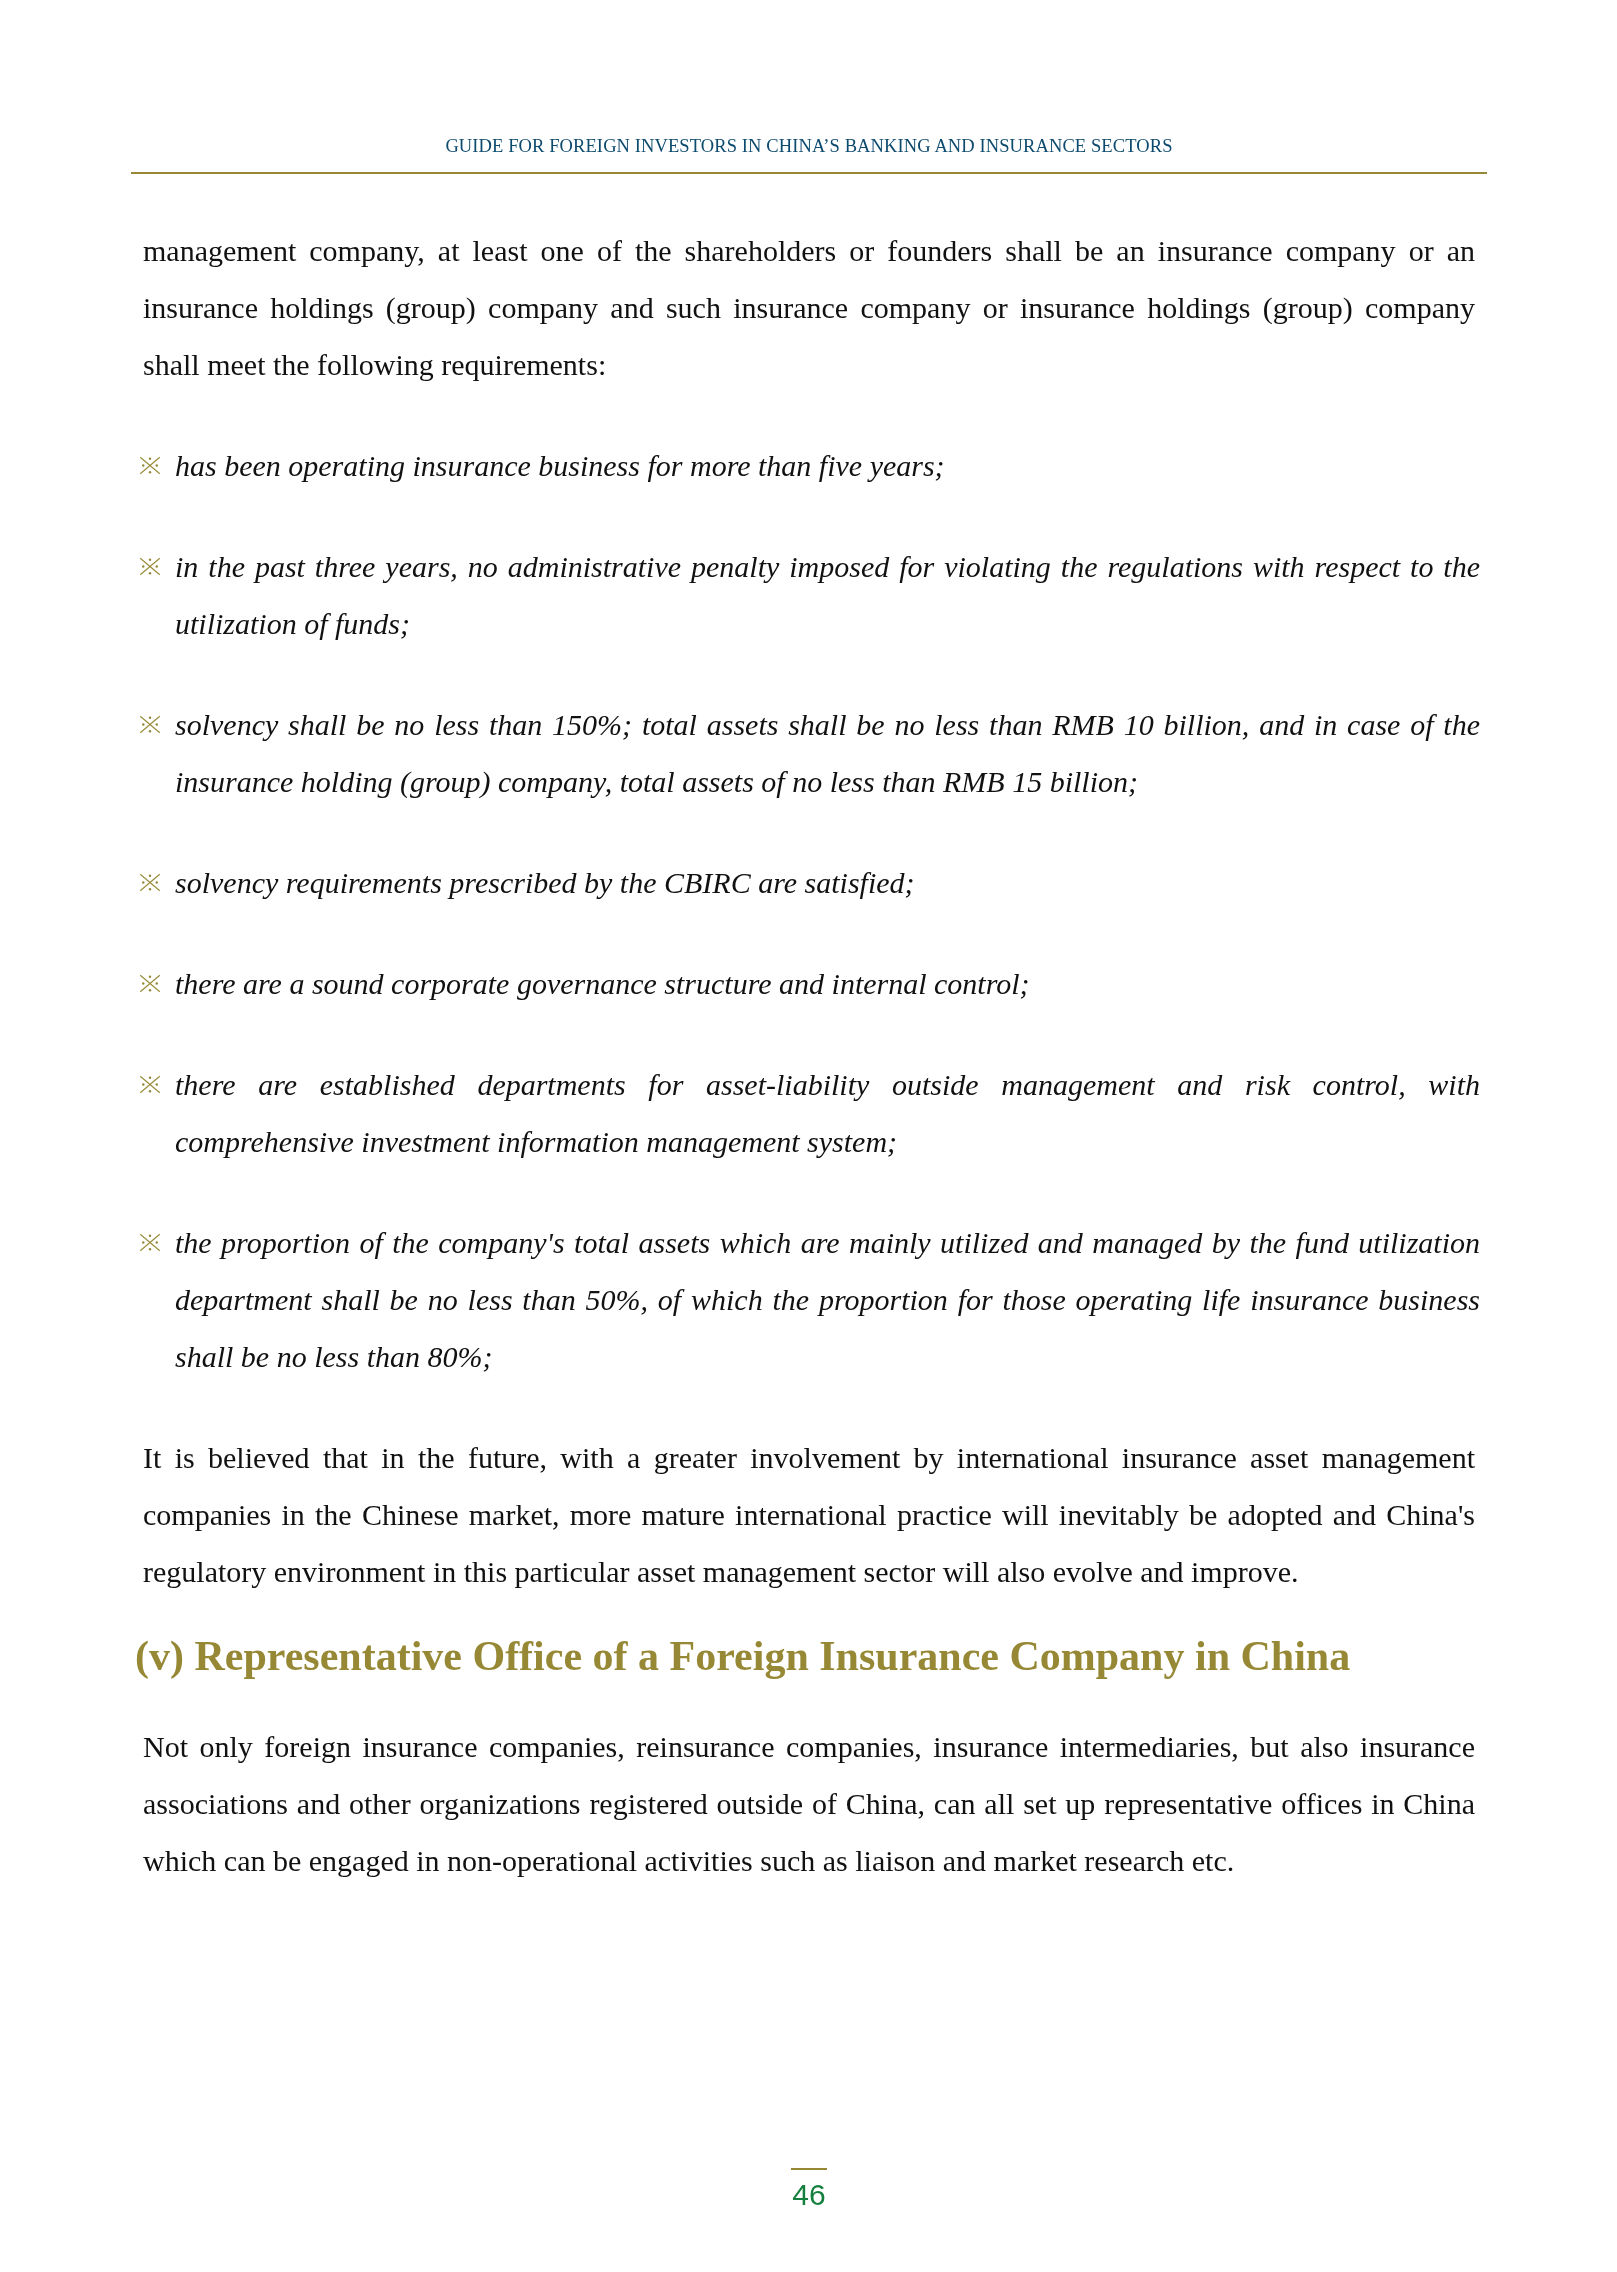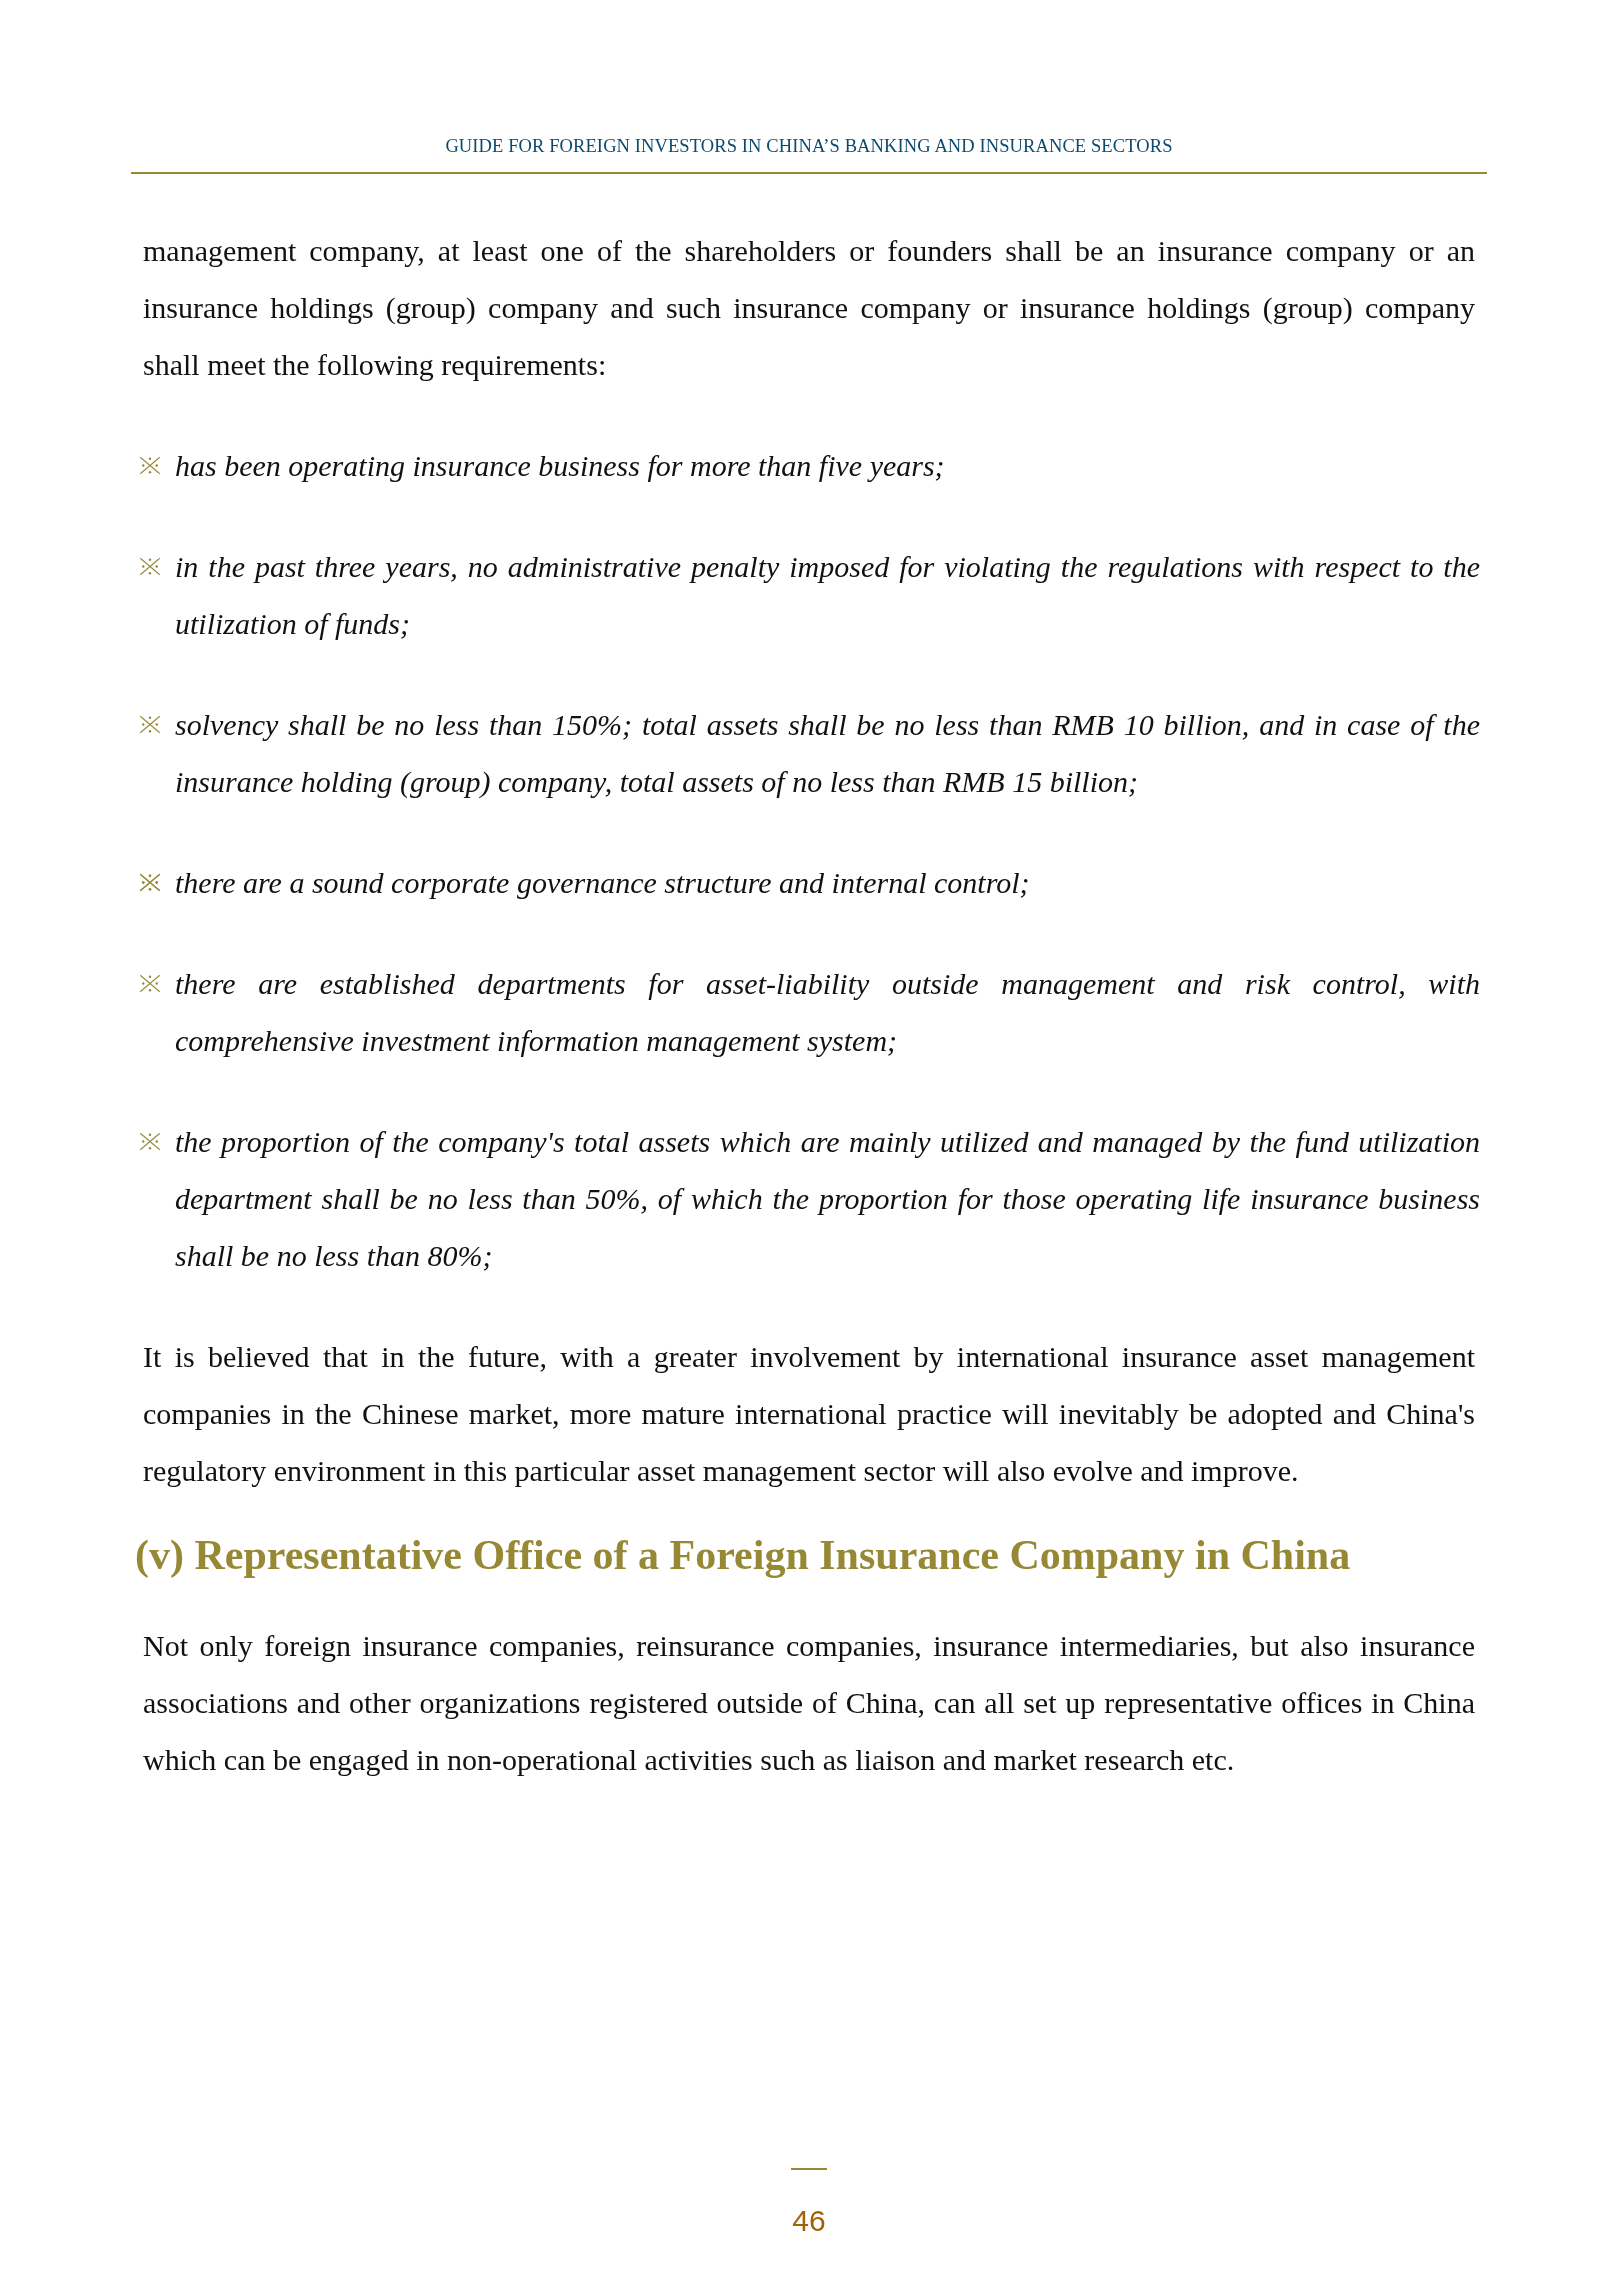--- a/index.html
+++ b/index.html
@@ -93,25 +93,25 @@
     top: 2168px;
     text-align: center;
   }
   .footer-rule {
     width: 36px;
     height: 2.2px;
     background: #968834;
     margin: 0 auto;
   }
   .page-number {
-    margin-top: 34px;
+    margin-top: 8px;
     font-family: "Liberation Sans", "DejaVu Sans", sans-serif;
     font-size: 30px;
     line-height: 33px;
-    color: #a16207;
+    color: #15803d;
   }
 </style>
 </head>
 <body>
 
 <div class="running-header">GUIDE FOR FOREIGN INVESTORS IN CHINA’S BANKING AND INSURANCE SECTORS</div>
 <div class="header-rule"></div>
 
 <main class="content">
   <p class="para gap-after">management company, at least one of the shareholders or founders shall be an insurance company or an insurance holdings (group) company and such insurance company or insurance holdings (group) company shall meet the following requirements:</p>
@@ -160,20 +160,21 @@
       <span class="bullet-mark">
           <svg width="24" height="21" viewBox="0 0 32 28">
             <line x1="3" y1="3" x2="29" y2="25" stroke="#968834" stroke-width="1.4"></line>
             <line x1="29" y1="3" x2="3" y2="25" stroke="#968834" stroke-width="1.4"></line>
             <circle cx="16" cy="5" r="1.6" fill="#968834"></circle>
             <circle cx="16" cy="23" r="1.6" fill="#968834"></circle>
             <circle cx="7" cy="14" r="1.6" fill="#968834"></circle>
             <circle cx="25" cy="14" r="1.6" fill="#968834"></circle>
           </svg>
         </span>
+      <span>solvency requirements prescribed by the CBIRC are satisfied;</span>
     </li>
     <li class="bullet-item">
       <span class="bullet-mark">
           <svg width="24" height="21" viewBox="0 0 32 28">
             <line x1="3" y1="3" x2="29" y2="25" stroke="#968834" stroke-width="1.4"></line>
             <line x1="29" y1="3" x2="3" y2="25" stroke="#968834" stroke-width="1.4"></line>
             <circle cx="16" cy="5" r="1.6" fill="#968834"></circle>
             <circle cx="16" cy="23" r="1.6" fill="#968834"></circle>
             <circle cx="7" cy="14" r="1.6" fill="#968834"></circle>
             <circle cx="25" cy="14" r="1.6" fill="#968834"></circle>

